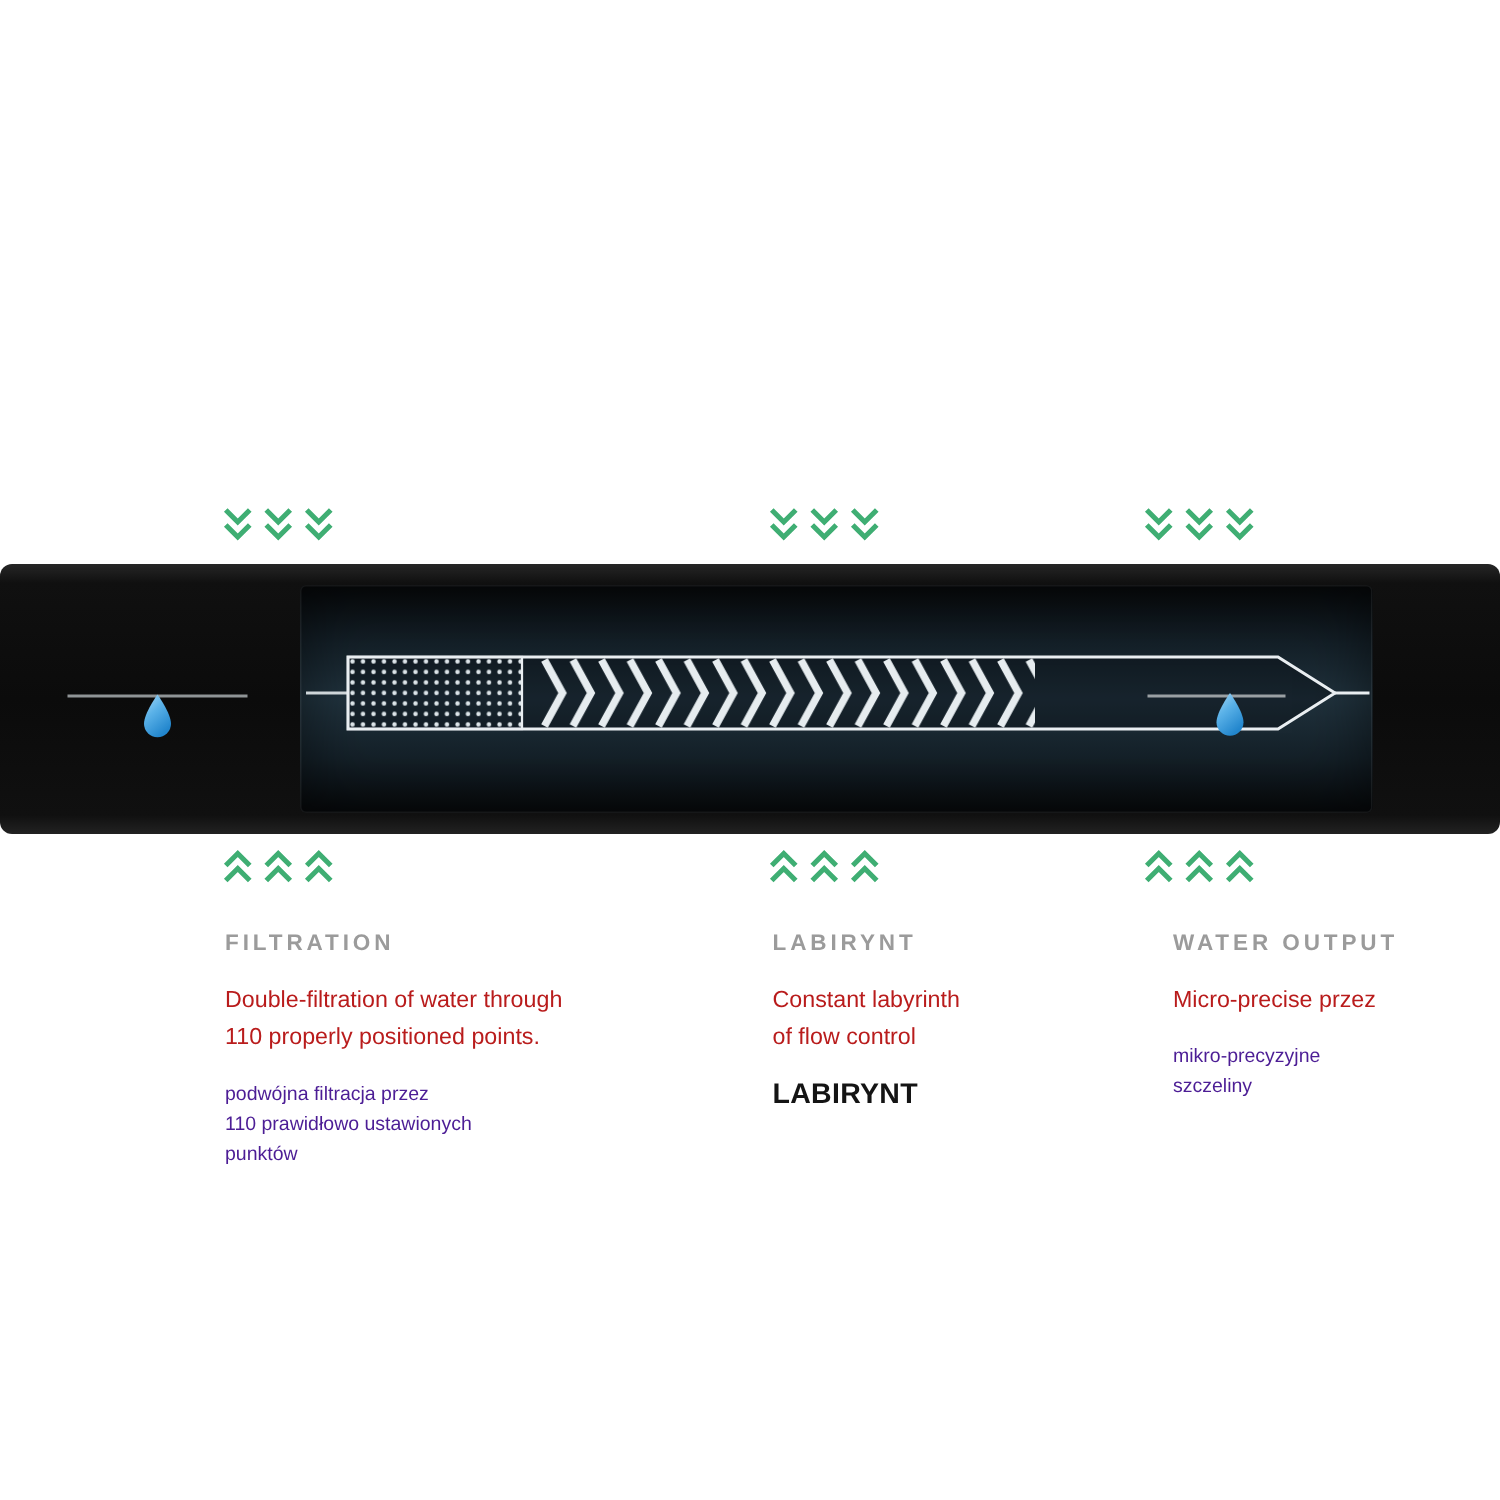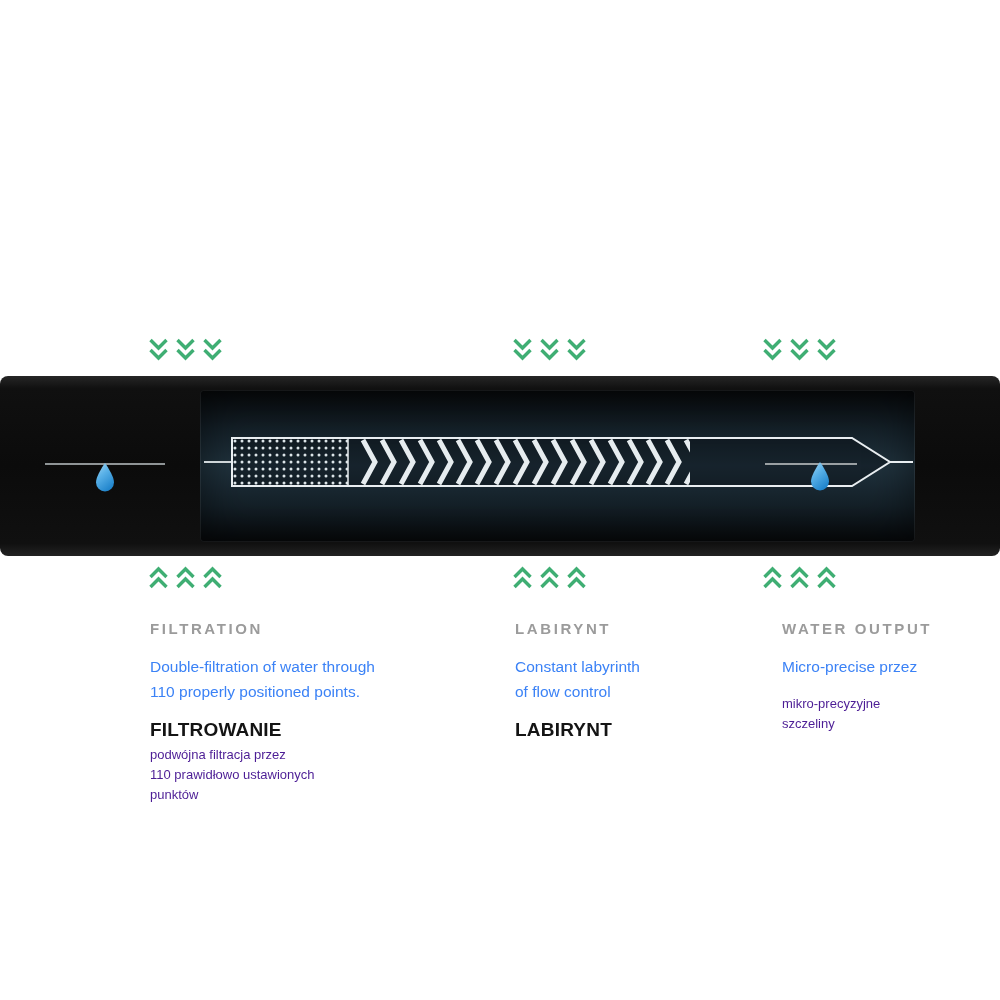--- a/index.html
+++ b/index.html
@@ -27,21 +27,21 @@
   
   .col{position:absolute;top:620px;}
   .col-1{left:150px;width:345px;}
   .col-2{left:515px;width:250px;}
   .col-3{left:765px;width:230px;margin-left:17px;}
   .h-en{
     font-size:15px;font-weight:bold;letter-spacing:2.6px;color:#9b9b9b;
     margin:0 0 17px 0;
   }
   .p-en{
-    font-size:15.5px;color:#3b82f6;line-height:1.62;margin:0 0 15px 0;
+    font-size:15.5px;color:#b91c1c;line-height:1.62;margin:0 0 15px 0;
     white-space:pre-line;
   }
   .h-pl{
     font-size:19px;font-weight:bold;color:#141414;letter-spacing:0.2px;
     margin:0 0 4px 0;
   }
   .p-pl{
     font-size:13px;color:#4c1d95;line-height:1.52;margin:0;
     white-space:pre-line;
   }
@@ -172,21 +172,20 @@
     <svg class="chev" width="21" height="23" viewBox="0 0 21 23">
         <path d="M2.5 21 L10.5 13 L18.5 21" fill="none" stroke="#3fae73" stroke-width="3.4"></path>
         <path d="M2.5 11 L10.5 3 L18.5 11" fill="none" stroke="#3fae73" stroke-width="3.4"></path>
       </svg>
   </div>
 
   <div class="col col-1">
     <h3 class="h-en">FILTRATION</h3>
     <p class="p-en">Double-filtration of water through
 110 properly positioned points.</p>
-    <h4 class="h-pl">FILTROWANIE</h4>
     <p class="p-pl">podwójna filtracja przez
 110 prawidłowo ustawionych
 punktów</p>
   </div>
 
   <div class="col col-2">
     <h3 class="h-en">LABIRYNT</h3>
     <p class="p-en">Constant labyrinth
 of flow control</p>
     <h4 class="h-pl">LABIRYNT</h4>

